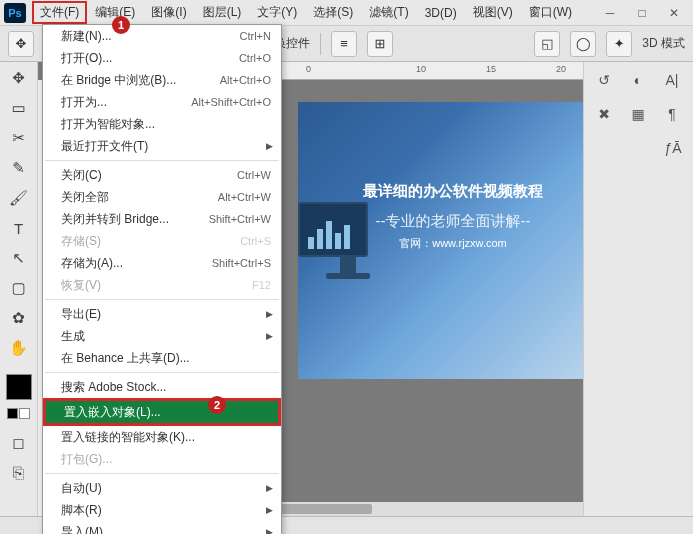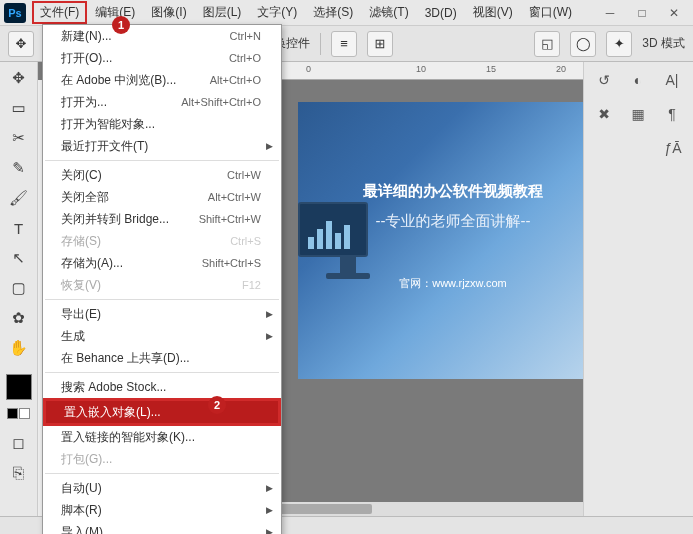--- a/index.html
+++ b/index.html
@@ -28,42 +28,42 @@
 .swatch-mini { width:11px; height:11px; border:1px solid #888; }
 
 .canvas-wrap { flex:1; background:#7a7a7a; position:relative; overflow:hidden; }
 .ruler-h { position:absolute; top:0; left:18px; right:0; height:18px; background:#eee; border-bottom:1px solid #aaa; display:flex; align-items:flex-end; font-size:9px; color:#666; }
 .ruler-h span { position:absolute; top:2px; }
 .ruler-v { position:absolute; top:18px; left:0; width:18px; bottom:0; background:#eee; border-right:1px solid #aaa; }
 .canvas { position:absolute; top:40px; left:260px; width:290px; height:277px; background:linear-gradient(135deg,#2c5a91 0%,#3a6fad 30%,#6fa8dc 60%,#b8d4ec 100%); }
 .canvas-content { position:absolute; top:0; left:0; right:0; bottom:0; }
 .poster-title { position:absolute; top:80px; left:40px; right:20px; color:#fff; font-size:15px; font-weight:bold; text-align:center; }
 .poster-sub { position:absolute; top:110px; left:50px; right:30px; color:#e8f0fa; font-size:15px; text-align:center; }
-.poster-link { position:absolute; top:134px; left:50px; right:30px; color:#fff; font-size:11px; text-align:center;margin-top:40px; }
+.poster-link { position:absolute; top:134px; left:50px; right:30px; color:#fff; font-size:11px; text-align:center; }
 .monitor { position:absolute; top:100px; left:0px; width:100px; height:90px; }
 .monitor-screen { width:70px; height:55px; background:#1a3a5c; border:2px solid #2a4a6c; border-radius:3px; position:relative; overflow:hidden; }
 .monitor-bars { position:absolute; bottom:6px; left:8px; display:flex; gap:3px; align-items:flex-end; }
 .monitor-bars div { width:6px; background:#8fc4e8; }
 .monitor-stand { width:16px; height:16px; background:#2a4a6c; margin:0 auto; }
 .monitor-base { width:44px; height:6px; background:#2a4a6c; margin:0 auto; border-radius:2px; }
 
 .right-panel { width:110px; background:#e8e8e8; border-left:1px solid #ccc; padding:6px; display:flex; flex-direction:column; gap:10px; }
 .panel-row { display:flex; gap:6px; }
 .panel-btn { width:28px; height:24px; display:flex; align-items:center; justify-content:center; color:#555; font-size:14px; }
 
 .status { height:18px; background:#e4e4e4; border-top:1px solid #bbb; display:flex; align-items:center; }
 
 
 .dropdown { position:absolute; top:24px; left:42px; width:240px; background:#fff; border:1px solid #999; box-shadow:2px 2px 6px rgba(0,0,0,0.25); z-index:100; }
-.dd-item { display:flex; align-items:center; padding:4px 20px 4px 18px; height:22px; font-size:12px; position:relative; }
+.dd-item { display:flex; align-items:center; padding:4px 10px 4px 18px; height:22px; font-size:12px; position:relative; }
 .dd-item.disabled { color:#aaa; }
 .dd-item .shortcut { margin-left:auto; color:#666; font-size:11px; }
 .dd-item.disabled .shortcut { color:#ccc; }
 .dd-item.sub::after { content:"▶"; position:absolute; right:8px; font-size:9px; color:#555; }
-.dd-item.highlight { background:#b91c1c; color:#fff; }
+.dd-item.highlight { background:#15803d; color:#fff; }
 .dd-sep { height:1px; background:#ddd; margin:3px 2px; }
 .dd-wrap { border:3px solid #d02a2a; padding:0; }
 
 .callout { position:absolute; width:18px; height:18px; background:#c02020; color:#fff; border-radius:50%; display:flex; align-items:center; justify-content:center; font-size:11px; font-weight:bold; z-index:200; }
 .callout-1 { top:16px; left:112px; }
 .callout-2 { top:396px; left:208px; }
 
 .scroll-h { position:absolute; bottom:0; left:18px; right:0; height:14px; background:#ddd; }
 .scroll-thumb { position:absolute; top:2px; left:40%; width:20%; height:10px; background:#aaa; border-radius:2px; }
 </style>
@@ -179,21 +179,21 @@
 <div class="dropdown">
   <div class="dd-item">
       <span>新建(N)...</span>
       <span class="shortcut">Ctrl+N</span>
     </div>
   <div class="dd-item">
       <span>打开(O)...</span>
       <span class="shortcut">Ctrl+O</span>
     </div>
   <div class="dd-item">
-      <span>在 Adobe 中浏览(B)...</span>
+      <span>在 Bridge 中浏览(B)...</span>
       <span class="shortcut">Alt+Ctrl+O</span>
     </div>
   <div class="dd-item">
       <span>打开为...</span>
       <span class="shortcut">Alt+Shift+Ctrl+O</span>
     </div>
   <div class="dd-item">
       <span>打开为智能对象...</span>
     </div>
   <div class="dd-item sub">

